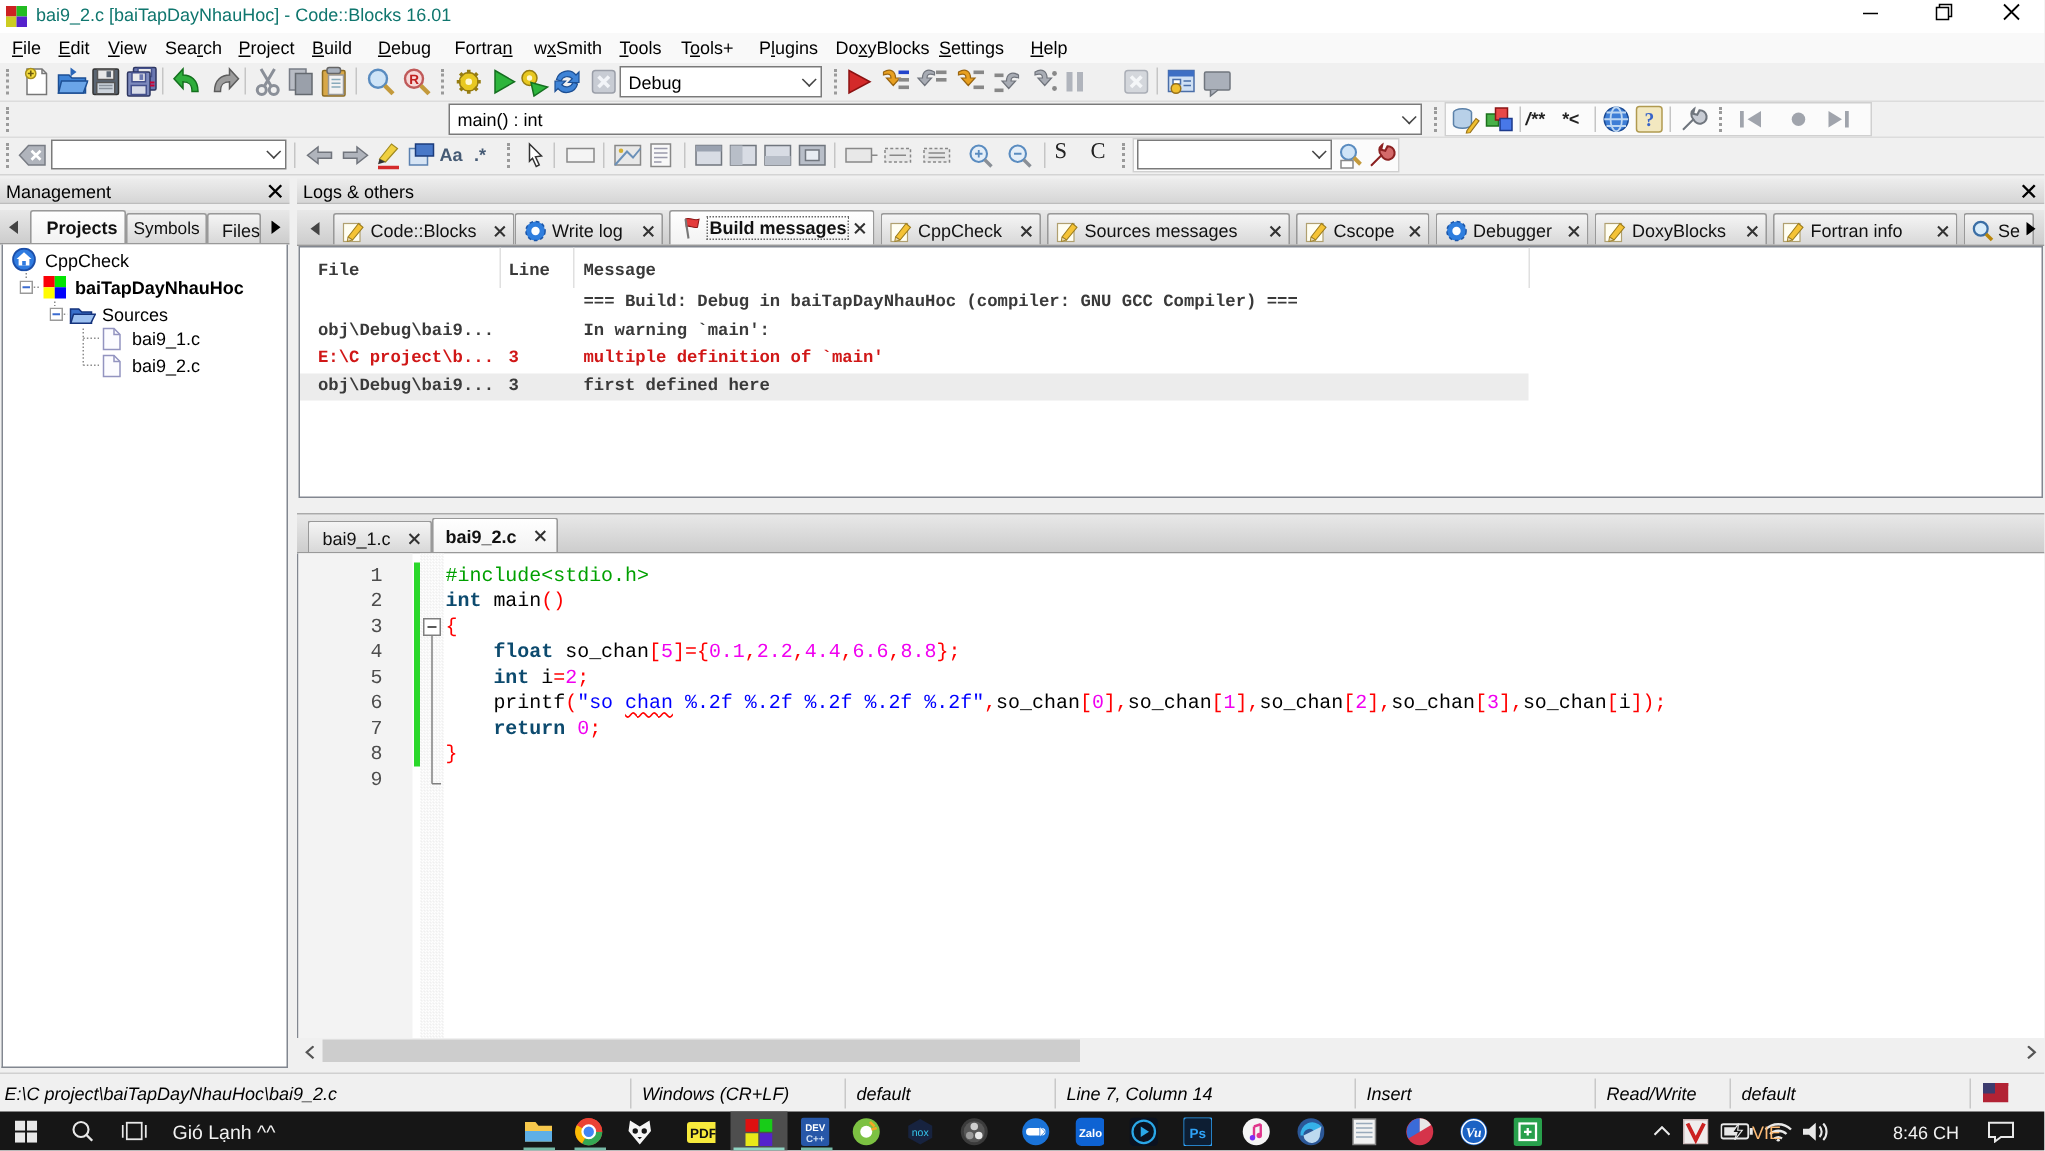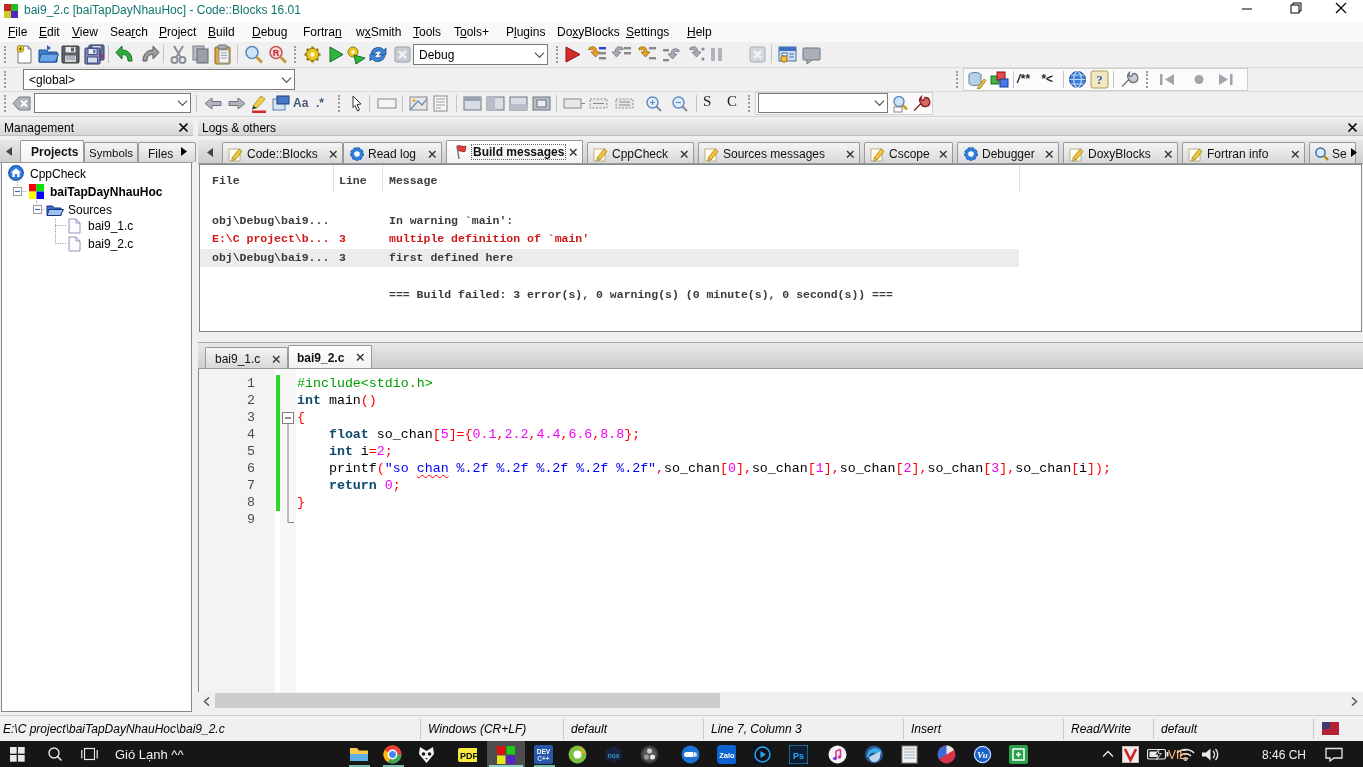--- a/index.html
+++ b/index.html
@@ -240,22 +240,22 @@
       <rect x="5" y="9" width="5" height="3" fill="#fff" stroke="#4a6ea8"></rect>
       <path d="M12 10 L17 10 M12 13 L17 13" stroke="#4a6ea8"></path>
       <circle cx="7" cy="15" r="3.2" fill="#f0c030" stroke="#99721a"></circle>
     </svg>
   <svg class="abs" style="left:801px;top:2px" width="21" height="21">
       <rect x="2" y="4" width="17" height="12" rx="1" fill="#aab0ba" stroke="#70767e"></rect>
       <path d="M6 16 L6 20 L11 16" fill="#aab0ba" stroke="#70767e"></path>
     </svg>
 
   <div class="grip" style="left:4px;top:29px;height:17px"></div>
-  <div class="combo" style="left:23px;top:27px;width:272px;height:21px">
-      <span class="tx">&lt;global&gt;</span>
+  <div class="combo" style="left:299px;top:27px;width:649px;height:21px">
+      <span class="tx">main() : int</span>
       <span class="ar"></span>
     </div>
   <div class="grip" style="left:956px;top:29px;height:17px"></div>
   <div class="abs" style="left:963px;top:26px;width:285px;height:23px;background:#fbfbfb;border:1px solid #d0d0d0"></div>
   <svg class="abs" style="left:967px;top:28px" width="20" height="19">
       <ellipse cx="8" cy="5" rx="6" ry="2.5" fill="#b8d0e8" stroke="#5a80a8"></ellipse>
       <path d="M2 5 V13 C2 14.5 5 15.5 8 15.5 C11 15.5 14 14.5 14 13 V5" fill="#b8d0e8" stroke="#5a80a8"></path>
       <path d="M11 17 L17 9 L19 10.5 L13 18.5 L10.5 19 Z" fill="#f0c030" stroke="#99721a" stroke-width="0.8"></path>
     </svg>
   <svg class="abs" style="left:990px;top:28px" width="19" height="19">
@@ -404,21 +404,21 @@
 <div class="abs tabbar" style="left:0;top:140px;width:193px;height:23px">
   <svg class="abs" style="left:5px;top:7px" width="8" height="9">
       <path d="M7 0 L1 4.5 L7 9 Z" fill="#444"></path>
     </svg>
   <div class="tab active" style="left:20px;width:64px">
       <span style="position:absolute;left:10px;top:4px">Projects</span>
     </div>
   <div class="tab" style="left:84px;width:54px">
       <span style="position:absolute;left:4px;top:4px;font-size:11.5px">Symbols</span>
     </div>
-  <div class="tab" style="left:138px;width:58px">
+  <div class="tab" style="left:138px;width:36px">
       <span style="position:absolute;left:9px;top:4px">Files</span>
     </div>
   <svg class="abs" style="left:180px;top:7px" width="8" height="9">
       <path d="M1 0 L7 4.5 L1 9 Z" fill="#000"></path>
     </svg>
 </div>
 <div class="abs tree">
   <svg class="abs" style="left:6px;top:2px" width="16" height="16" viewBox="0 0 16 16">
     <circle cx="8" cy="8" r="7.3" fill="#2f7be0"></circle>
     <circle cx="8" cy="8" r="7.3" fill="none" stroke="#1b4ea8" stroke-width="1.2"></circle>
@@ -508,21 +508,21 @@
       </svg>
       <span style="position:absolute;left:24px;top:4px">Code::Blocks</span>
       <svg width="9" height="9" style="position:absolute;right:4px;top:7px">
         <path d="M1 1 L7.5 7.5 M7.5 1 L1 7.5" stroke="#333" stroke-width="1.4" fill="none"></path>
       </svg>
     </div>
   <div class="tab" style="left:145px;width:99px">
       <svg style="position:absolute;left:5px;top:3px" width="16" height="16">
         <use href="#ic-gear"></use>
       </svg>
-      <span style="position:absolute;left:24px;top:4px">Read log</span>
+      <span style="position:absolute;left:24px;top:4px">Write log</span>
       <svg width="9" height="9" style="position:absolute;right:4px;top:7px">
         <path d="M1 1 L7.5 7.5 M7.5 1 L1 7.5" stroke="#333" stroke-width="1.4" fill="none"></path>
       </svg>
     </div>
   <div class="tab active" style="left:248px;width:137px">
       <svg style="position:absolute;left:6px;top:3px" width="16" height="16">
         <use href="#ic-flag"></use>
       </svg>
       <span style="position:absolute;left:25px;top:4px;outline:1px dotted #666;padding:0 1px">Build messages</span>
       <svg width="9" height="9" style="position:absolute;right:4px;top:7px">
@@ -591,24 +591,24 @@
     </div>
   <svg class="abs" style="left:1152px;top:8px" width="8" height="9">
       <path d="M1 0 L7 4.5 L1 9 Z" fill="#000"></path>
     </svg>
 </div>
 <div class="abs" id="logtable">
   <div class="lrow" style="top:7px"><span class="lcol" style="left:12px">File</span><span class="lcol" style="left:139px">Line</span><span class="lcol" style="left:189px">Message</span></div>
   <span class="abs" style="left:133px;top:0;width:1px;height:27px;background:#e0e0e0"></span>
   <span class="abs" style="left:182px;top:0;width:1px;height:27px;background:#e0e0e0"></span>
   <span class="abs" style="left:819px;top:0;width:1px;height:27px;background:#e0e0e0"></span>
+  <div class="lrow" style="top:28px"><span class="lcol" style="left:189px">=== Build: Debug in baiTapDayNhauHoc (compiler: GNU GCC Compiler) ===</span></div>
   <div class="lrow" style="top:47px"><span class="lcol" style="left:12px">obj\Debug\bai9...</span><span class="lcol" style="left:189px">In warning `main':</span></div>
   <div class="lrow red" style="top:65px"><span class="lcol" style="left:12px">E:\C project\b...</span><span class="lcol" style="left:139px">3</span><span class="lcol" style="left:189px">multiple definition of `main'</span></div>
   <div class="lrow hl" style="top:84px"><span class="lcol" style="left:12px">obj\Debug\bai9...</span><span class="lcol" style="left:139px">3</span><span class="lcol" style="left:189px">first defined here</span></div>
-  <div class="lrow" style="top:121px"><span class="lcol" style="left:189px">=== Build failed: 3 error(s), 0 warning(s) (0 minute(s), 0 second(s)) ===</span></div>
 </div>
 <div class="abs" id="logs-bottom"></div>
 
 <div class="abs" id="ed-tabbar">
   <div class="tab" style="left:7px;width:83px;top:4px">
       <span style="position:absolute;left:9px;top:4px">bai9_1.c</span>
       <svg width="9" height="9" style="position:absolute;right:6px;top:7px">
         <path d="M1 1 L7.5 7.5 M7.5 1 L1 7.5" stroke="#333" stroke-width="1.4" fill="none"></path>
       </svg>
     </div>
@@ -657,21 +657,21 @@
     </svg>
 </div>
 
 <div class="abs" id="statusbar">
   <span class="sfield" style="left:3px">E:\C project\baiTapDayNhauHoc\bai9_2.c</span>
   <span class="ssep" style="left:420px"></span>
   <span class="sfield" style="left:428px">Windows (CR+LF)</span>
   <span class="ssep" style="left:563px"></span>
   <span class="sfield" style="left:571px">default</span>
   <span class="ssep" style="left:703px"></span>
-  <span class="sfield" style="left:711px">Line 7, Column 3</span>
+  <span class="sfield" style="left:711px">Line 7, Column 14</span>
   <span class="ssep" style="left:903px"></span>
   <span class="sfield" style="left:911px">Insert</span>
   <span class="ssep" style="left:1063px"></span>
   <span class="sfield" style="left:1071px">Read/Write</span>
   <span class="ssep" style="left:1153px"></span>
   <span class="sfield" style="left:1161px">default</span>
   <span class="ssep" style="left:1313px"></span>
   <svg class="abs" style="left:1322px;top:6px" width="17" height="13">
       <rect width="17" height="13" fill="#b22234"></rect>
       <rect y="0" width="17" height="2" fill="#b22234"></rect>

